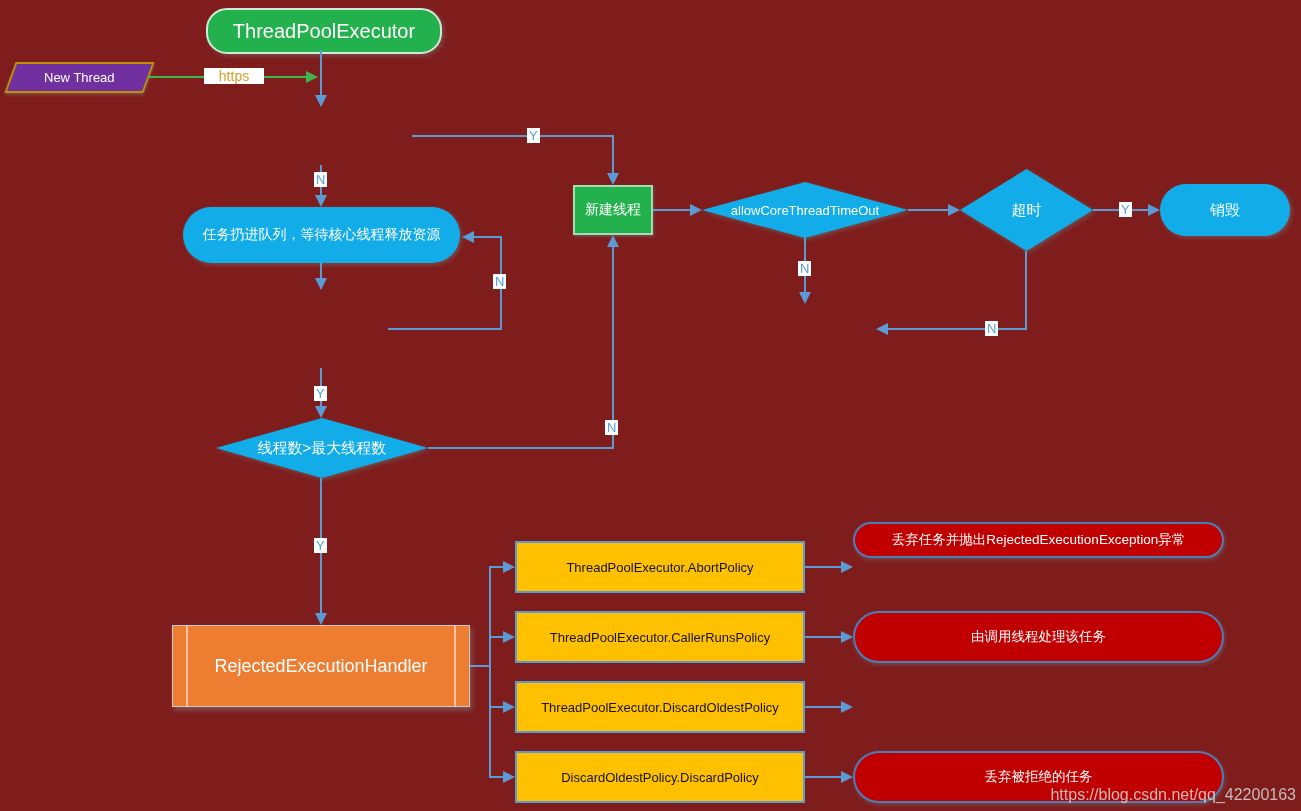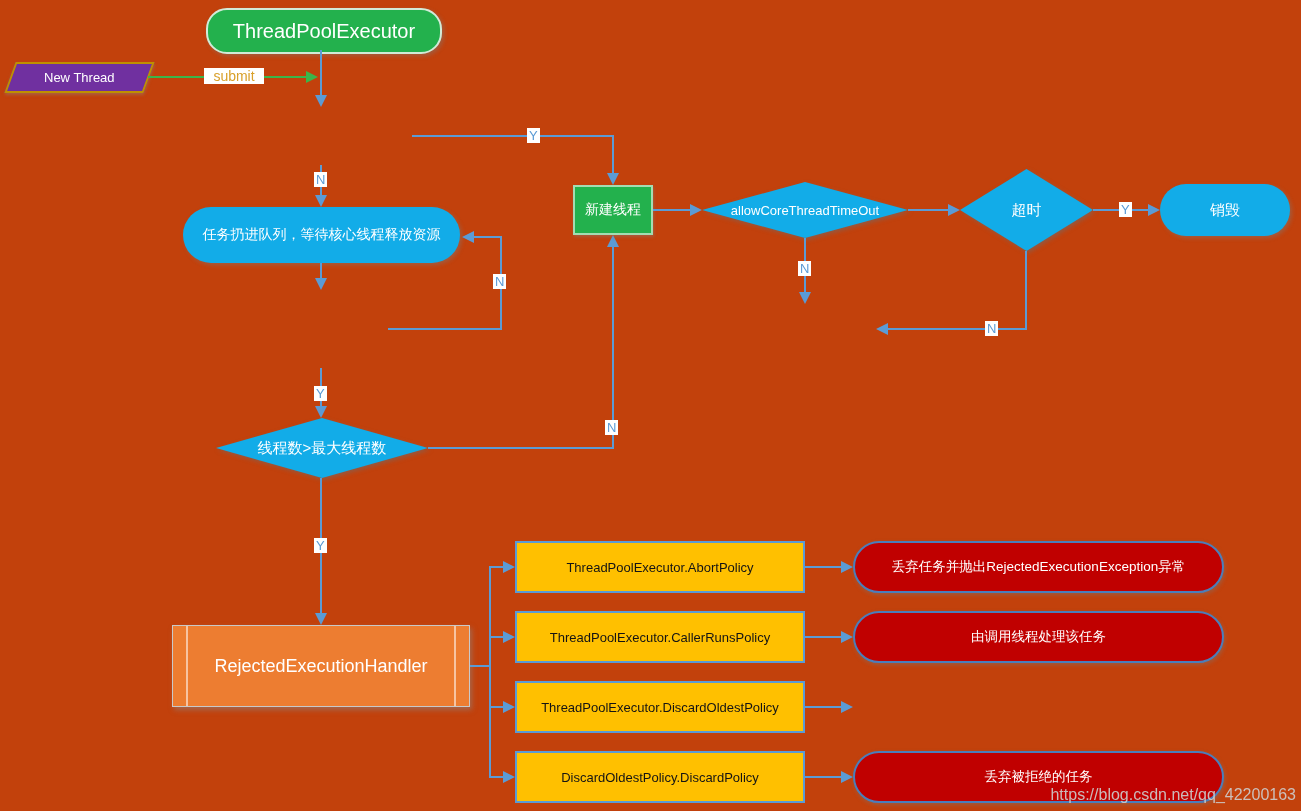--- a/index.html
+++ b/index.html
@@ -1,16 +1,16 @@
 <!DOCTYPE html>
 <html><head>
 <meta charset="utf-8">
 <style>
   html,body{margin:0;padding:0;background:#fff;}
-  #canvas{position:relative;width:1301px;height:811px;background:#c2410c;
+  #canvas{position:relative;width:1301px;height:811px;background:#7f1d1d;
           font-family:"Liberation Sans",sans-serif;overflow:hidden;}
 
   .line{position:absolute;background:#5B9BD5;}
   .gline{position:absolute;background:#3CB54A;}
 
   .ah{position:absolute;width:0;height:0;}
   .ah-down{border-left:6px solid transparent;border-right:6px solid transparent;border-top:12px solid #5B9BD5;}
   .ah-up{border-left:6px solid transparent;border-right:6px solid transparent;border-bottom:12px solid #5B9BD5;}
   .ah-right{border-top:6px solid transparent;border-bottom:6px solid transparent;border-left:12px solid #5B9BD5;}
   .ah-left{border-top:6px solid transparent;border-bottom:6px solid transparent;border-right:12px solid #5B9BD5;}
@@ -59,21 +59,21 @@
   <div class="pill green" style="left:206px;top:8px;width:232px;height:42px;border-radius:21px;font-size:20px;border:2px solid #D2EBD8;">
     <span>ThreadPoolExecutor</span>
   </div>
 
   <div class="para" style="left:10px;top:62px;width:135px;height:27px;">
     <span>New Thread</span>
   </div>
 
   <div class="gline" style="left:148px;top:76px;width:158px;height:2px;"></div>
   <div class="ah ah-right-green" style="left:306px;top:71px;"></div>
-  <div class="submitlbl" style="left:204px;top:68px;width:54px;">submit</div>
+  <div class="submitlbl" style="left:204px;top:68px;width:54px;">https</div>
 
   <div class="line" style="left:320px;top:50px;width:2px;height:45px;"></div>
   <div class="ah ah-down" style="left:315px;top:95px;"></div>
 
 
   <div class="line" style="left:412px;top:135px;width:202px;height:2px;"></div>
   <div class="elbl" style="left:527px;top:128px;">Y</div>
   <div class="line" style="left:612px;top:135px;width:2px;height:40px;"></div>
   <div class="ah ah-down" style="left:607px;top:173px;"></div>
 
@@ -187,21 +187,21 @@
 
   <div class="line" style="left:805px;top:566px;width:38px;height:2px;"></div>
   <div class="ah ah-right" style="left:841px;top:561px;"></div>
   <div class="line" style="left:805px;top:636px;width:38px;height:2px;"></div>
   <div class="ah ah-right" style="left:841px;top:631px;"></div>
   <div class="line" style="left:805px;top:706px;width:38px;height:2px;"></div>
   <div class="ah ah-right" style="left:841px;top:701px;"></div>
   <div class="line" style="left:805px;top:776px;width:38px;height:2px;"></div>
   <div class="ah ah-right" style="left:841px;top:771px;"></div>
 
-  <div class="rect outcome" style="left:853px;top:541px;width:371px;height:52px;">
+  <div class="rect outcome" style="left:853px;top:522px;width:371px;height:36px;">
     <span>丢弃任务并抛出RejectedExecutionException异常</span>
   </div>
   <div class="rect outcome" style="left:853px;top:611px;width:371px;height:52px;">
     <span>由调用线程处理该任务</span>
   </div>
   <div class="rect outcome" style="left:853px;top:751px;width:371px;height:52px;">
     <span>丢弃被拒绝的任务</span>
   </div>
 
   <div class="wm" style="left:1036px;top:786px;width:260px;">https://blog.csdn.net/qq_42200163</div>

